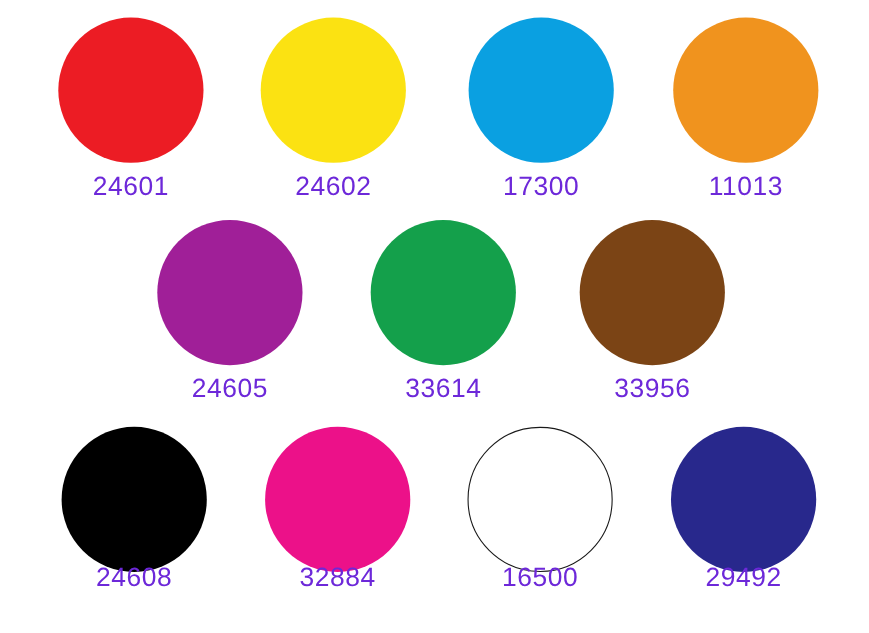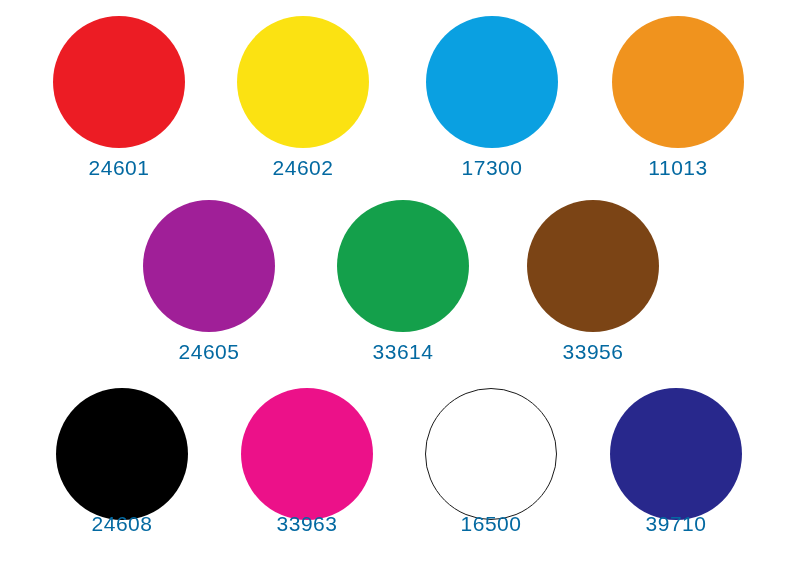--- a/index.html
+++ b/index.html
@@ -27,23 +27,23 @@
     width: 132px;
     height: 132px;
     border-radius: 50%;
     box-sizing: border-box;
   }
   .swatch .caption {
     position: absolute;
     left: -90px;
     width: 180px;
     text-align: center;
-    font-size: 21px;
+    font-size: 24px;
     letter-spacing: 0.5px;
-    color: #0369a1;
+    color: #6d28d9;
     font-family: "Liberation Sans", "DejaVu Sans", sans-serif;
     white-space: nowrap;
   }
   
   .row1 .dot { top: 0px; }
   .row1 .caption { top: 140px; }
   .row2 .dot { top: 0px; }
   .row2 .caption { top: 140px; text-align: center; }
   .row3 .dot { top: 0px; }
   .row3 .caption { top: 124px; }
@@ -80,24 +80,24 @@
       <div class="swatch row2" style="left: 593px; top: 200px;">
         <div class="dot" style="background: rgb(123, 68, 21);"></div>
         <div class="caption">33956</div>
       </div>
       <div class="swatch row3" style="left: 122px; top: 388px;">
         <div class="dot" style="background: rgb(0, 0, 0);"></div>
         <div class="caption">24608</div>
       </div>
       <div class="swatch row3" style="left: 307px; top: 388px;">
         <div class="dot" style="background: rgb(236, 17, 137);"></div>
-        <div class="caption">33963</div>
+        <div class="caption">32884</div>
       </div>
       <div class="swatch row3" style="left: 491px; top: 388px;">
         <div class="dot" style="background: rgb(255, 255, 255); border: 1.5px solid rgb(26, 26, 26);"></div>
         <div class="caption">16500</div>
       </div>
       <div class="swatch row3" style="left: 676px; top: 388px;">
         <div class="dot" style="background: rgb(40, 40, 140);"></div>
-        <div class="caption">39710</div>
+        <div class="caption">29492</div>
       </div>
     </div>
 </div>
 
 </body></html>

